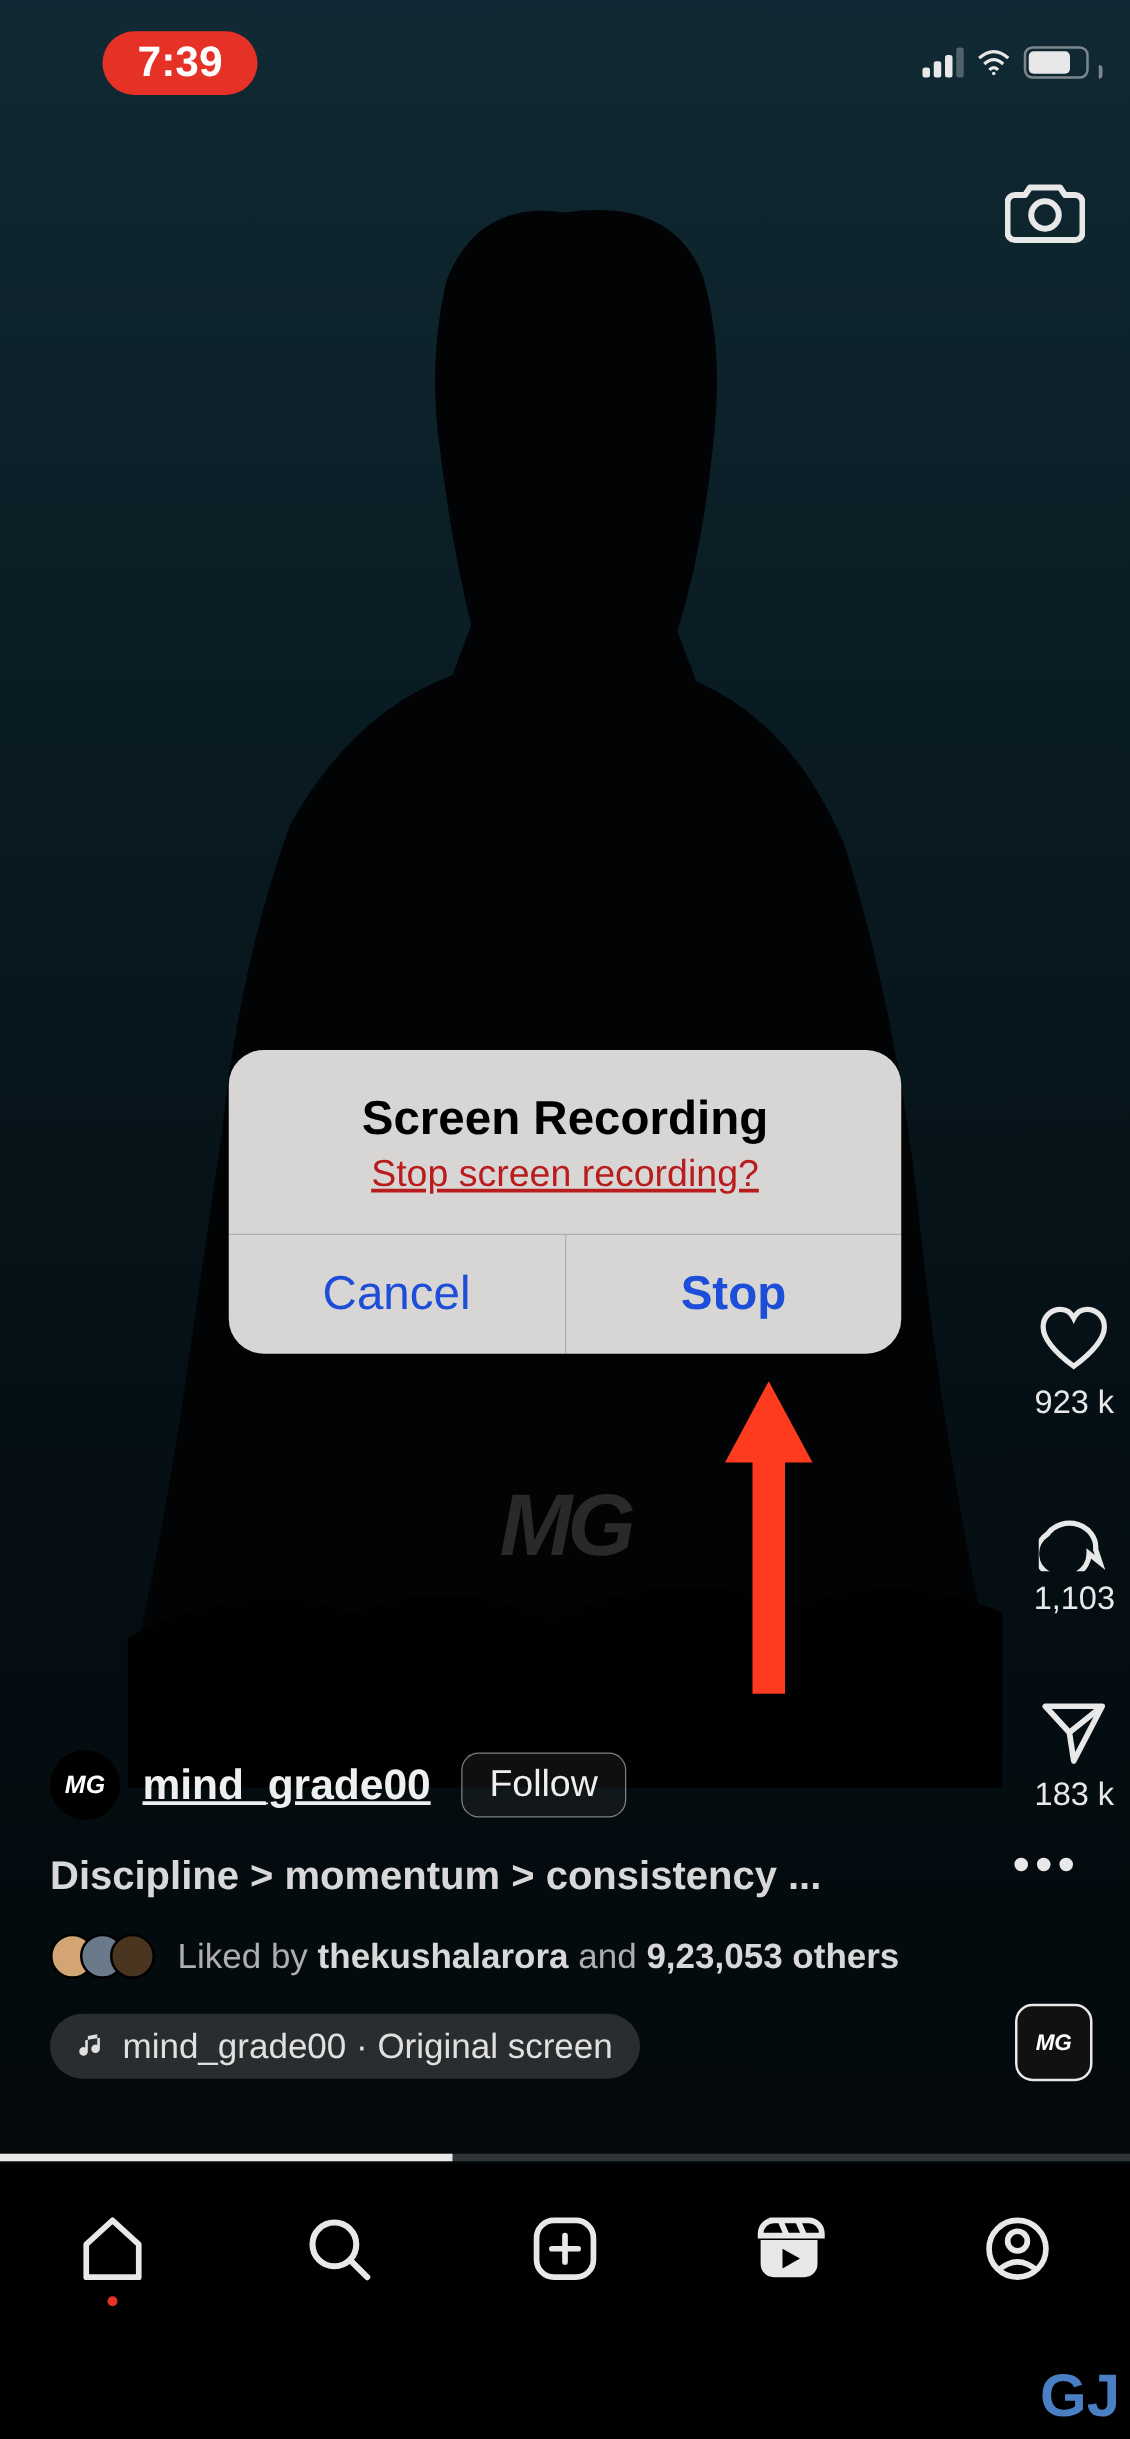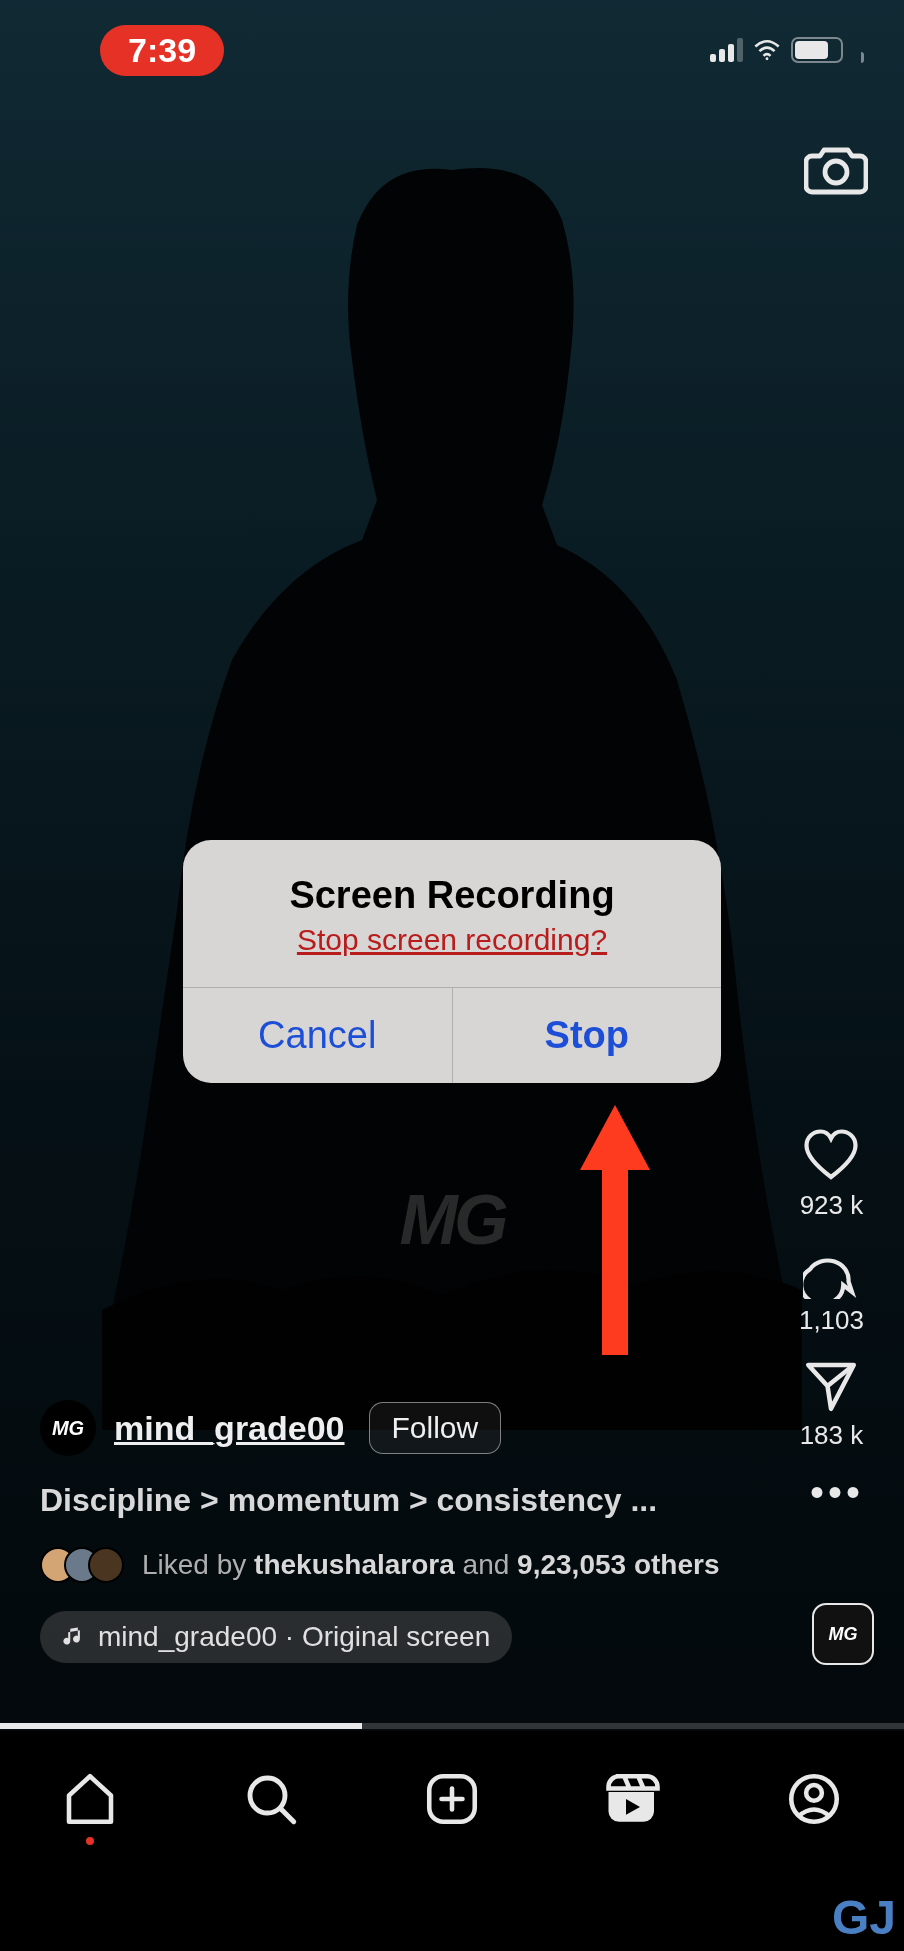--- a/index.html
+++ b/index.html
@@ -48,21 +48,21 @@
     
     .status-bar {
       position: absolute;
       top: 0;
       left: 0;
       right: 0;
       height: 100px;
       display: flex;
       align-items: center;
       justify-content: space-between;
-      padding: 0 40px;
+      padding: 0 22px;
       z-index: 10;
     }
     
     .time-pill {
       background: #e63226;
       color: #fff;
       font-size: 34px;
       font-weight: 600;
       padding: 6px 28px;
       border-radius: 40px;
@@ -90,21 +90,21 @@
     .signal-bars span:nth-child(1){height:8px}
     .signal-bars span:nth-child(2){height:13px}
     .signal-bars span:nth-child(3){height:18px}
     .signal-bars span:nth-child(4){height:24px; background: rgba(232,232,232,0.3);}
     
     .wifi-icon { width: 28px; height: 22px; }
     
     .battery {
       display: flex;
       align-items: flex-end;
-      gap: 18px;
+      gap: 8px;
     }
     .battery-body {
       width: 52px;
       height: 26px;
       border: 2px solid rgba(232,232,232,0.5);
       border-radius: 7px;
       position: relative;
       display: flex;
       align-items: center;
       justify-content: center;
@@ -141,26 +141,26 @@
       width: 64px;
       height: 56px;
       z-index: 10;
       color: #e8e8e8;
     }
     .camera-button svg { width:100%; height:100%; }
     
     
     .action-rail {
       position: absolute;
-      right: 40px;
+      right: 12px;
       bottom: 500px;
       display: flex;
       flex-direction: column;
       align-items: center;
-      gap: 22px;
+      gap: 64px;
       z-index: 10;
       color: #e8e8e8;
     }
     
     .action-item {
       display: flex;
       flex-direction: column;
       align-items: center;
       gap: 6px;
     }

